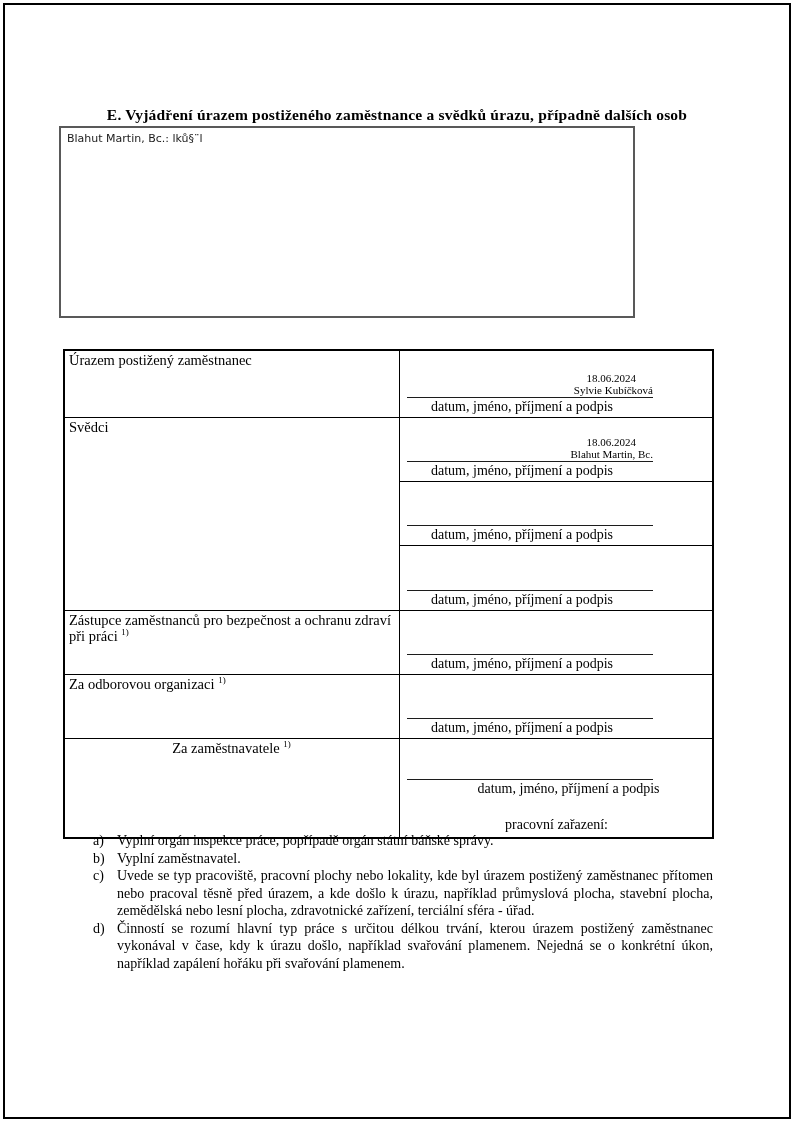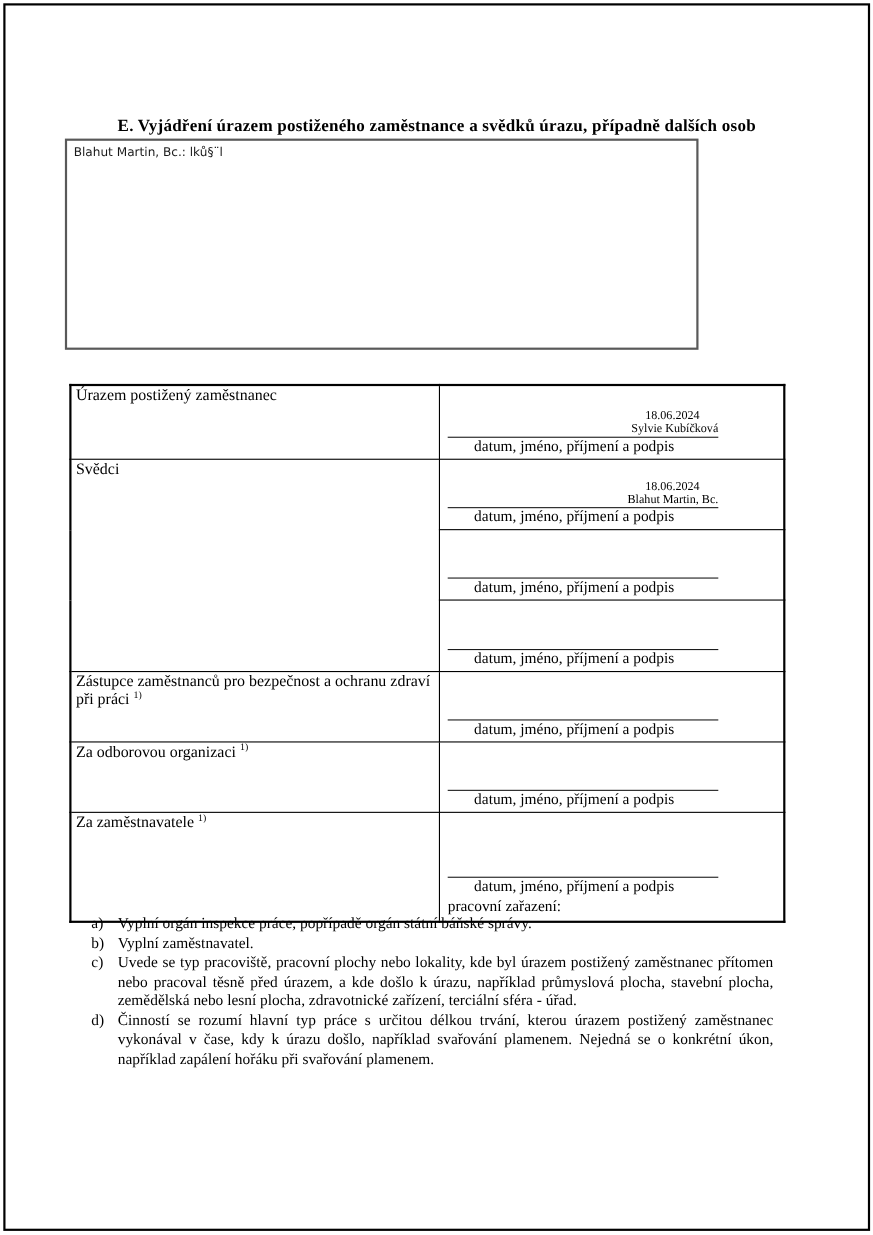--- a/index.html
+++ b/index.html
@@ -34,36 +34,36 @@
   }
   td.sig{
     vertical-align:bottom;padding:0 6px 2px 7px;
   }
   tr.r1 td{height:64px;}
   tr.r2 td{height:61px;}
   tr.r3 td{height:61px;}
   tr.r4 td{height:62px;}
   tr.r5 td{height:61px;}
   tr.r6 td{height:61px;}
-  tr.r7 td{height:96px;}
+  tr.r7 td{height:96px;text-align:center;}
   .sigblock{display:block;}
   .sigline{
     display:flex;align-items:flex-end;
     width:246px;min-height:17px;
     border-bottom:1.2px solid #1c1c1c;
     font-size:11px;white-space:nowrap;
     padding-bottom:1px;
     flex-direction:column;
   }
   .sigdate{margin-right:17px;}
   .sigcaption{font-size:14px;margin-top:1px;margin-left:24px;}
-  .extra-label{font-size:14px;margin-top:2px;padding-bottom:2px;}
+  .extra-label{font-size:14px;margin-top:20px;padding-bottom:2px;}
   sup.fnref{font-size:9px;vertical-align:super;line-height:0;}
   .footnotes{
-    position:absolute;left:83px;top:832px;width:620px;
+    position:absolute;left:93px;top:832px;width:620px;
   }
   p.fn{
     margin:0;padding-left:24px;text-indent:-24px;
     text-align:justify;font-size:14px;line-height:17.5px;
   }
   .fn-label{display:inline-block;width:24px;text-indent:0;}
 </style>
 </head>
 <body>
 

